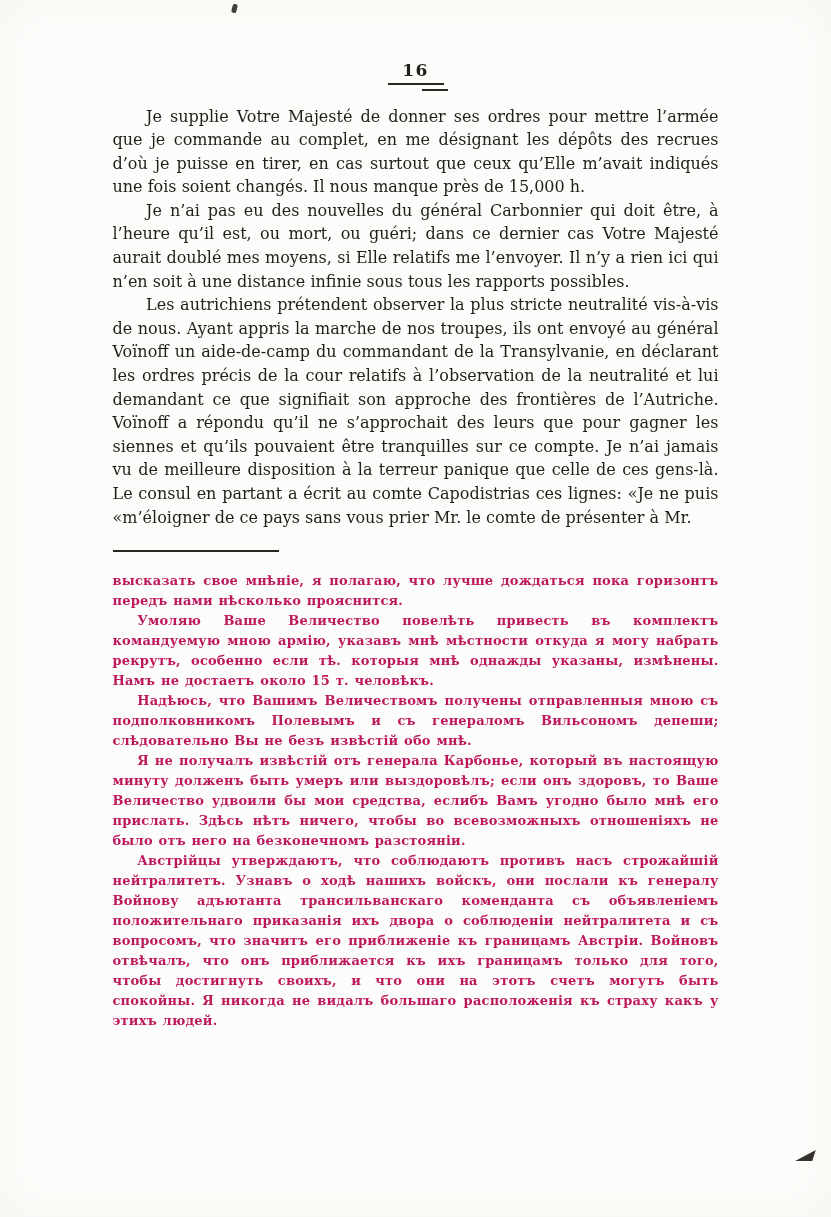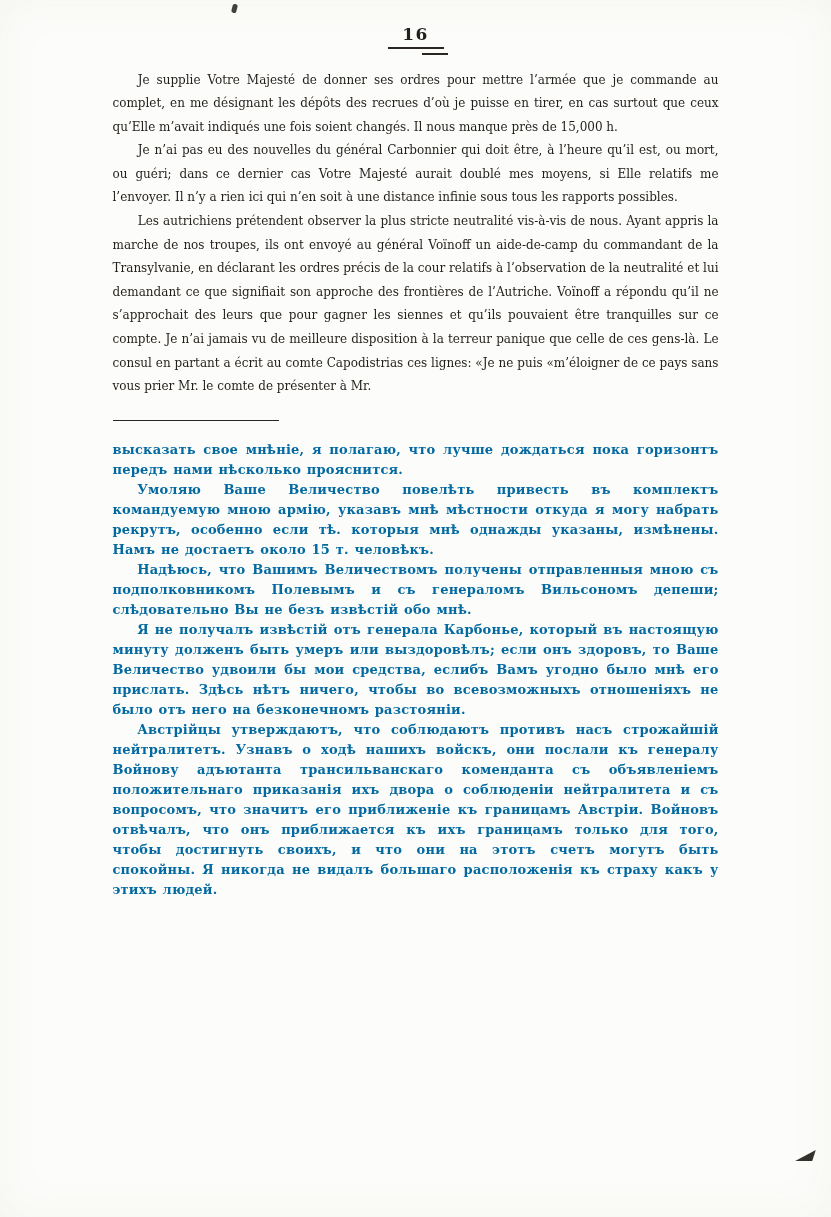--- a/index.html
+++ b/index.html
@@ -17,56 +17,56 @@
     box-shadow: inset 0 0 45px rgba(120,115,105,0.06);
   }
 
   .content {
     width: 606px;
     margin: 0 auto;
   }
 
   .page-header {
     text-align: center;
-    padding-top: 24px;
+    padding-top: 60px;
   }
   .page-number {
     font-size: 17px;
     font-weight: bold;
     letter-spacing: 1.5px;
     line-height: 20px;
   }
   .page-number-rules { width: 72px; margin: 3px auto 0 auto; }
   .rule-main { width: 56px; height: 2px; background: #2b2622; margin: 0 auto; }
   .rule-sub  { width: 26px; height: 1.5px; background: #2b2622; margin: 4px 4px 0 auto; }
 
   .main-text {
     margin-top: 14px;
-    font-size: 12px;
+    font-size: 16px;
     line-height: 23.6px;
     text-align: justify;
   }
   .main-text p { text-indent: 2.1em; }
 
   .footnote-rule {
     width: 166px;
     height: 1.5px;
     background: #2b2622;
     margin-top: 21px;
   }
 
   .footnote {
     margin-top: 19px;
     font-size: 13px;
     line-height: 20px;
     font-weight: bold;
     text-align: justify;
     letter-spacing: 0.2px;
     word-spacing: 1px;
-    color: #0369a1;
+    color: #be185d;
   }
   .footnote p { text-indent: 1.9em; }
   .footnote p.noindent { text-indent: 0; }
 
   
   .ink-mark-top {
     position: absolute;
     top: 4px;
     left: 232px;
     width: 5px;

